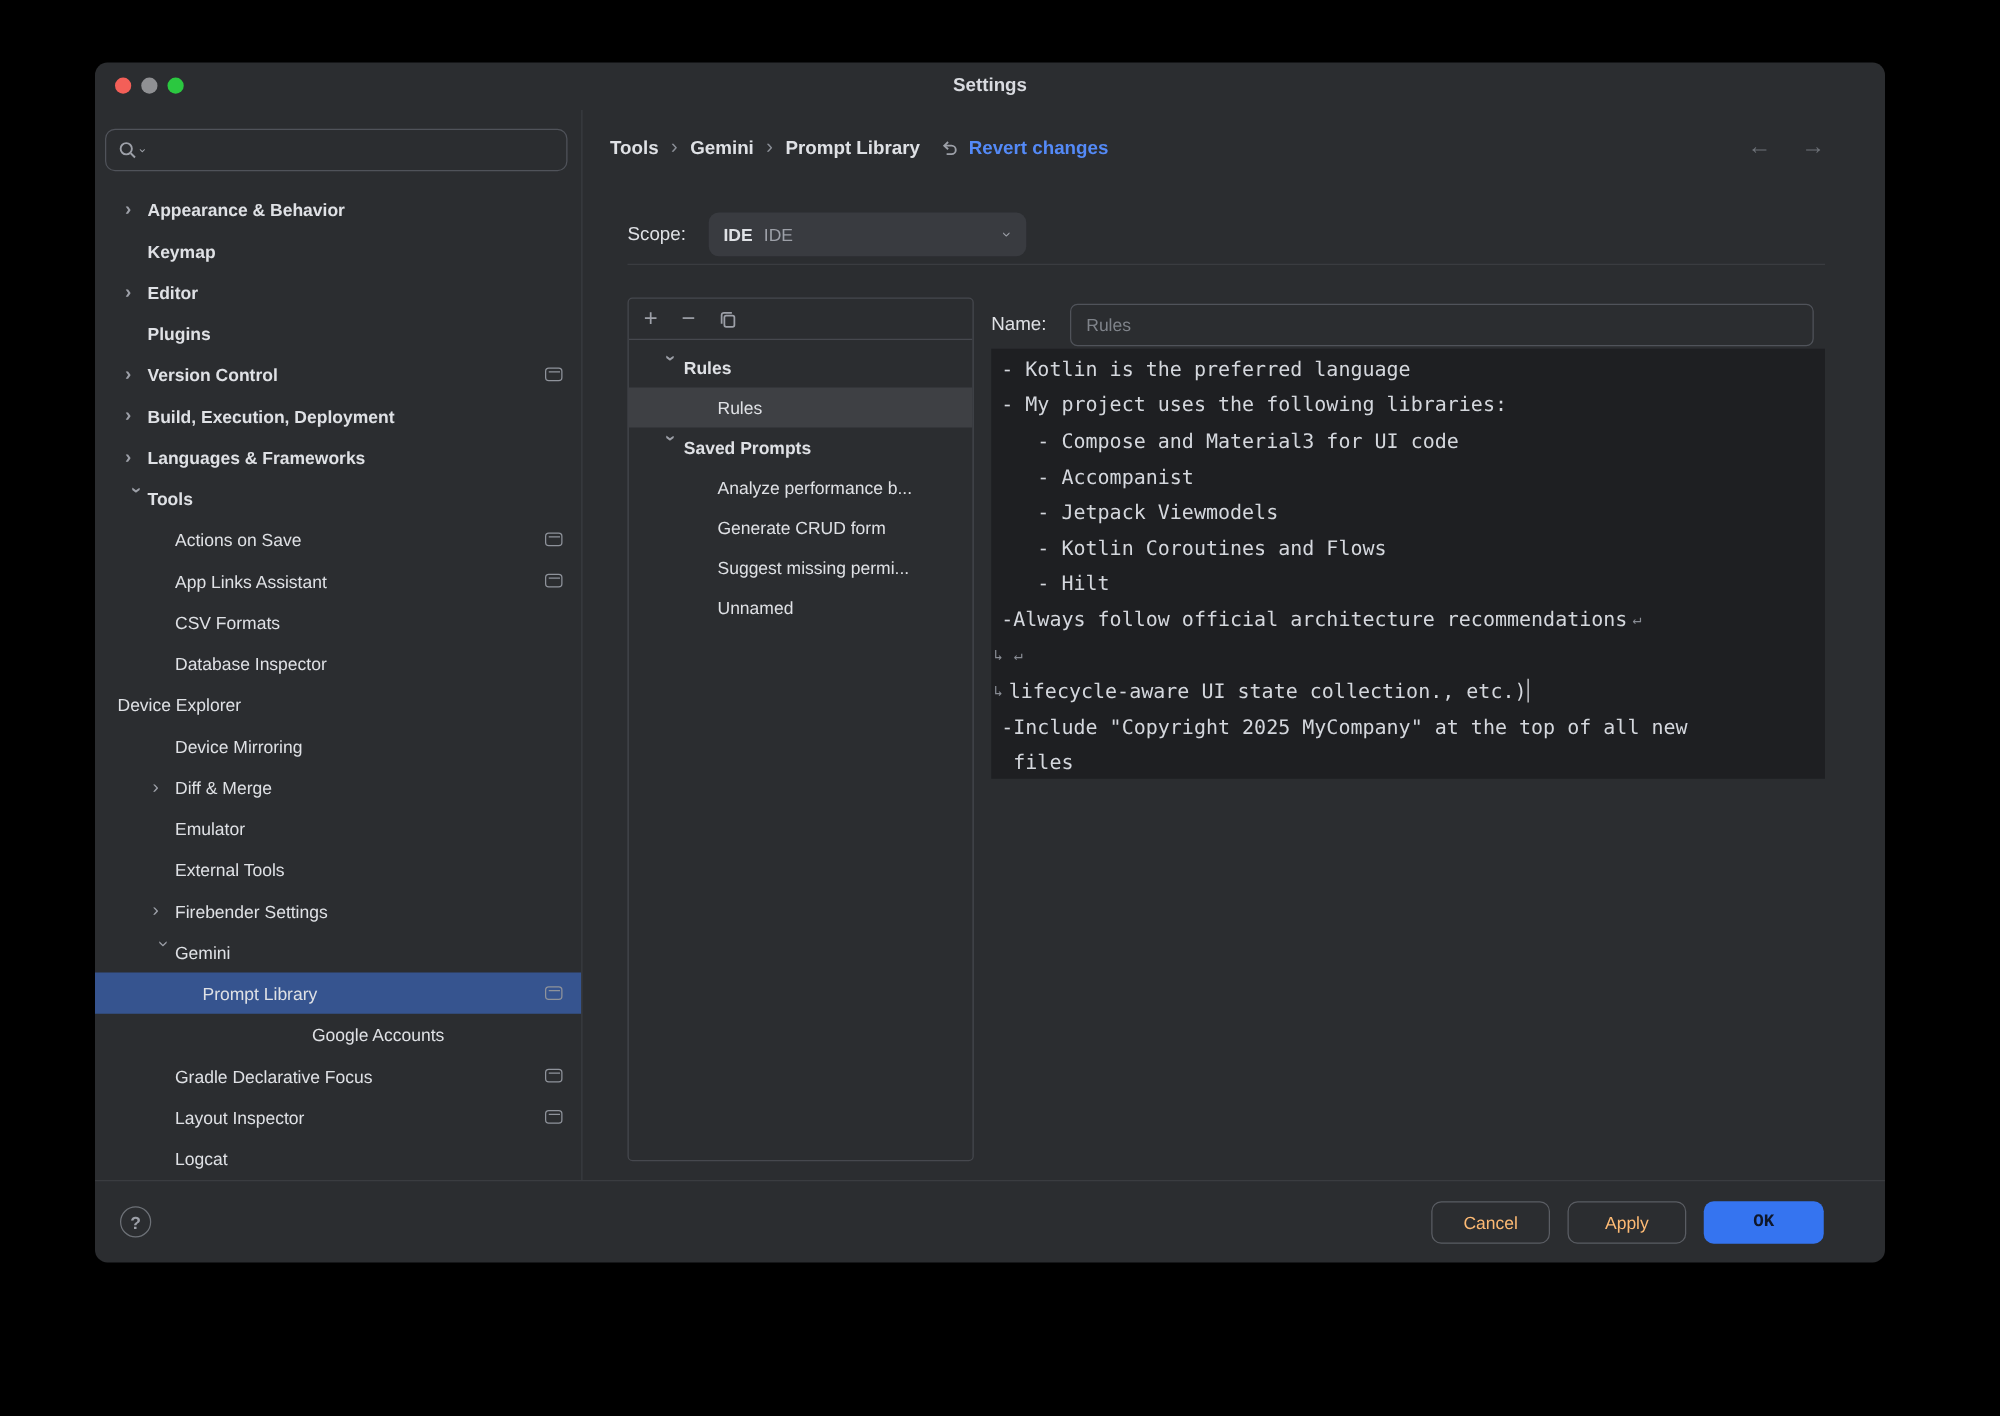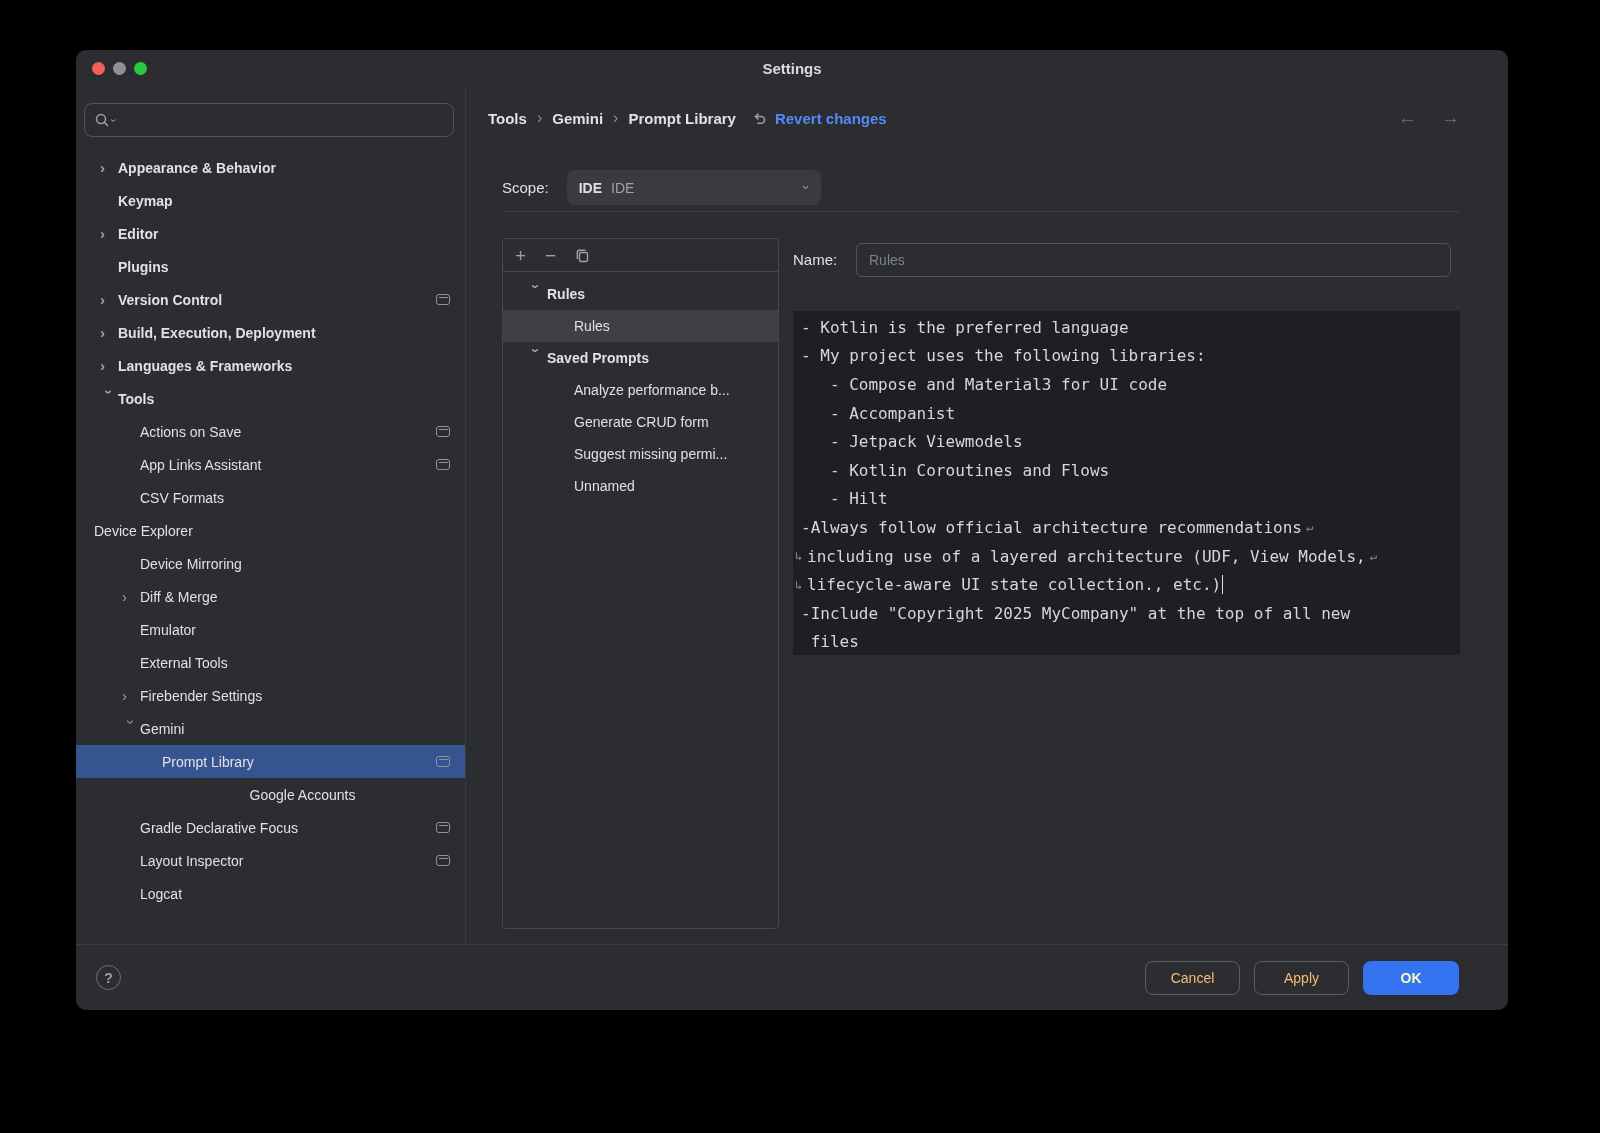--- a/index.html
+++ b/index.html
@@ -77,41 +77,41 @@
   .ptree-row.group .chev { flex:0 0 21px; width:21px; }
   .ptree-row.item { padding-left:71px; }
   .ptree-row.selected { background:#3e4044; }
 
   
   .name-label { position:absolute; top:163px; left:327px; font-size:15px; color:#dfe1e5; }
   .name-input { position:absolute; top:155px; left:390px; width:595px; height:34px;
                 background:transparent; border:1px solid #50535a; border-radius:6px;
                 color:#7f838a; font-size:14px; padding:0 12px; font-family:inherit; outline:none; }
 
-  .editor { position:absolute; top:223px; left:327px; width:667px; height:344px; background:#1e1f22;
+  .editor { position:absolute; top:191px; left:327px; width:667px; height:344px; background:#1e1f22;
             padding:2px 8px; font-family:"DejaVu Sans Mono", monospace; font-size:16px;
             color:#d4d7dd; overflow:hidden; cursor:text; }
   .code-line { height:28.6px; display:flex; align-items:center; }
   .code-text { white-space:pre; }
   .wrap { color:#888c94; font-size:12px; flex:0 0 auto; }
   .wrap.ws { width:12px; margin-left:-6px; }
   .wrap.we { margin-left:4px; }
   .caret { width:0; border-left:1.6px solid #dfe1e5; height:19px; margin-left:1px; }
 
   
   .footer { flex:0 0 66px; border-top:1px solid #3a3c40; display:flex; align-items:center;
             padding:0 49px 0 20px; gap:14px; }
   .help { width:25px; height:25px; border-radius:50%; border:1.6px solid #6d7177; color:#9da0a8;
           display:flex; align-items:center; justify-content:center; font-size:14px; font-weight:600;
           cursor:pointer; }
   .spacer { flex:1; }
   .btn { height:34px; min-width:95px; border-radius:8px; display:flex; align-items:center;
          justify-content:center; font-size:14px; padding:0 18px; cursor:pointer; }
   .btn.secondary { border:1px solid #5a5d63; color:#fdba74; background:transparent; }
-  .btn.primary { background:#3574f0; color:#fef9c3; min-width:96px; font-weight:600; }
+  .btn.primary { background:#3574f0; color:#0f172a; min-width:96px; font-weight:600;font-family:Liberation Mono, monospace; }
 
   svg { display:block; }
 </style>
 </head>
 <body>
 
 <div class="window">
 
   <div class="titlebar">
     <div class="lights">
@@ -172,20 +172,24 @@
             <span class="cfg-icon"></span>
           </div>
           <div class="tree-row" style="padding-left: 46px;">
             <span class="chev none"></span>
             <span class="lab">App Links Assistant</span>
             <span class="cfg-icon"></span>
           </div>
           <div class="tree-row" style="padding-left: 46px;">
             <span class="chev none"></span>
             <span class="lab">CSV Formats</span>
+          </div>
+          <div class="tree-row" style="padding-left: 46px;">
+            <span class="chev none"></span>
+            <span class="lab">Database Inspector</span>
           </div>
           <div class="tree-row" style="">
             <span class="chev none"></span>
             <span class="lab">Device Explorer</span>
           </div>
           <div class="tree-row" style="padding-left: 46px;">
             <span class="chev none"></span>
             <span class="lab">Device Mirroring</span>
           </div>
           <div class="tree-row" style="padding-left: 46px;">
@@ -330,21 +334,20 @@
           </div>
           <div class="code-line">
             <span class="code-text">   - Hilt</span>
           </div>
           <div class="code-line">
             <span class="code-text">-Always follow official architecture recommendations</span>
             <span class="wrap we">↵</span>
           </div>
           <div class="code-line">
             <span class="wrap ws">↳</span>
-            <span class="code-text">including use of a layered architecture (UDF, View Models,</span>
             <span class="wrap we">↵</span>
           </div>
           <div class="code-line">
             <span class="wrap ws">↳</span>
             <span class="code-text">lifecycle-aware UI state collection., etc.)</span>
             <span class="caret"></span>
           </div>
           <div class="code-line">
             <span class="code-text">-Include "Copyright 2025 MyCompany" at the top of all new</span>
           </div>

